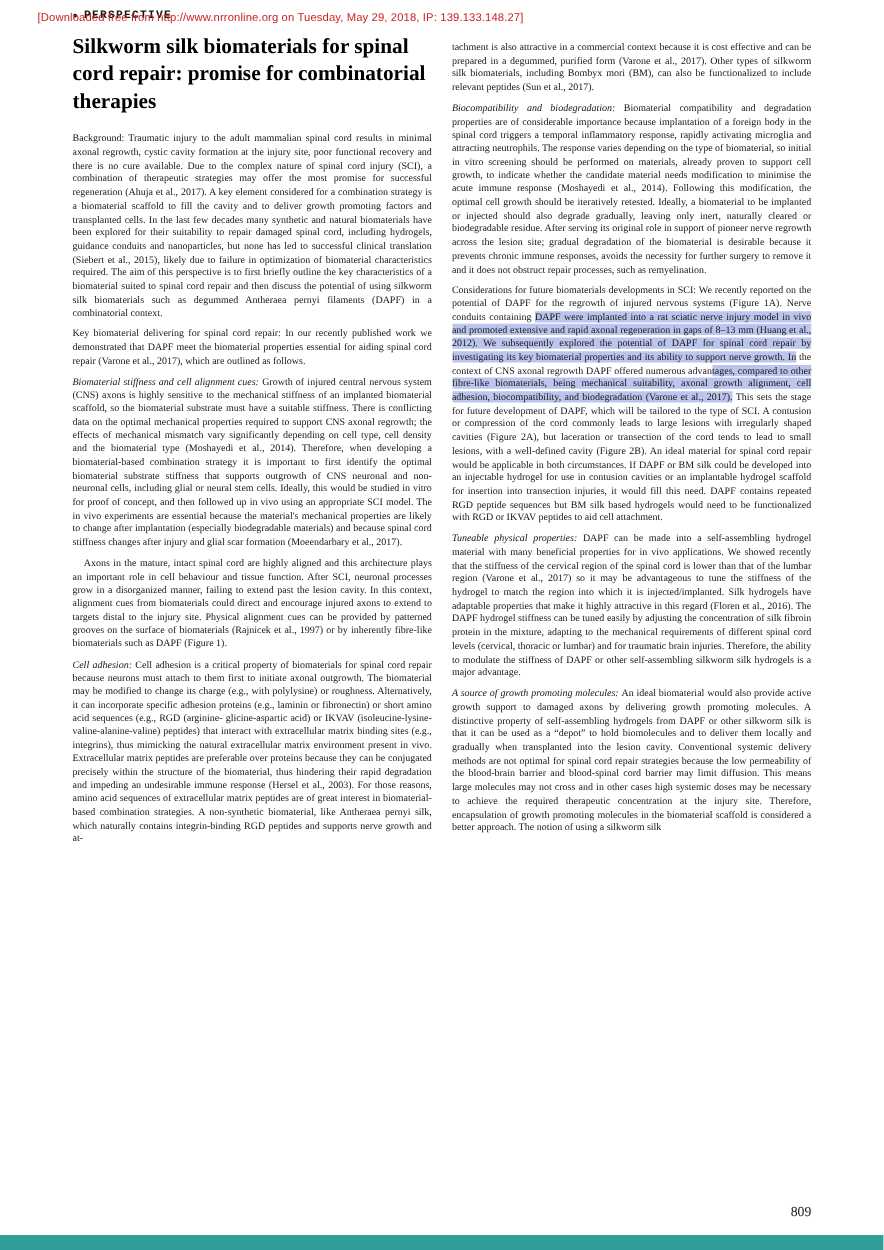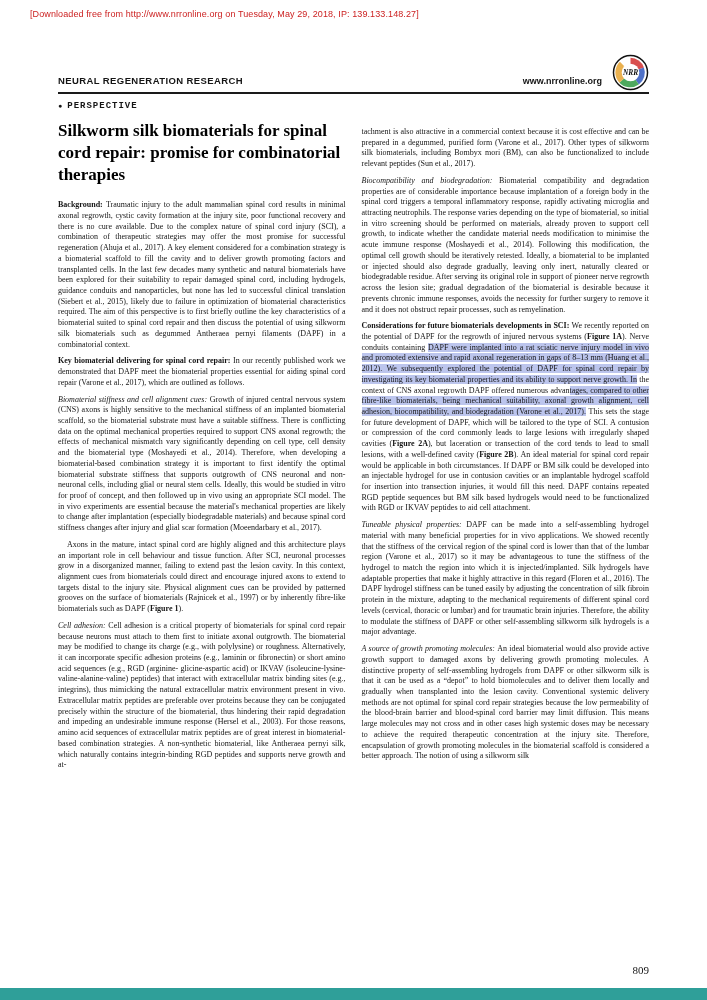--- a/index.html
+++ b/index.html
@@ -15,49 +15,34 @@
   .section-label-row { margin-top:7px; display:flex; align-items:center; gap:5px; }
   .bullet { font-size:7px; line-height:1; }
   .section-label { font-family:Liberation Mono, monospace; font-weight:bold; font-size:9px; letter-spacing:1px; }
   .columns { display:flex; gap:16px; margin-top:9px; }
   .col { flex:1; min-width:0; }
   .col.right { padding-top:7px; }
   .title { font-family:"Liberation Serif", serif; font-weight:bold; font-size:17px; line-height:1.3; margin-bottom:14px; color:#000; }
   .para { font-size:8px; line-height:1.34; text-align:justify; margin-bottom:6px; }
   .para.indent { text-indent:9px; }
   .seg-normal { }
-  .seg-bold { font-weight:bold; }
+  .seg-bold { font-weight:normal; }
   .seg-italic { }
   .seg-bolditalic { font-weight:normal; font-style:italic; }
   .seg-highlight { }
   .page-number { position:absolute; right:58px; bottom:24px; font-weight:normal; font-size:11px; }
   .bottom-bar { position:absolute; left:0; right:0; bottom:0; height:12px; }
 </style>
 </head>
 <body>
 
 <div class="page">
 
   <div class="banner" style="color: rgb(204, 34, 34);">[Downloaded free from http://www.nrronline.org on Tuesday, May 29, 2018, IP: 139.133.148.27]</div>
 
-  <div class="header">
-    <div class="journal">NEURAL REGENERATION RESEARCH</div>
-    <div class="header-right">
-      <div class="website">www.nrronline.org</div>
-      <svg class="logo" viewBox="0 0 40 40" width="37" height="37" aria-hidden="true">
-        <circle cx="20" cy="20" r="18.4" fill="#ffffff" stroke="#111111" stroke-width="1.6"></circle>
-        <path d="M20 4 A16 16 0 0 1 34.5 14.5 L20 20 Z" fill="#d43c3c" opacity="0.9"></path>
-        <path d="M34.5 14.5 A16 16 0 0 1 29 33 L20 20 Z" fill="#3c62c2" opacity="0.9"></path>
-        <path d="M29 33 A16 16 0 0 1 8 31 L20 20 Z" fill="#3ba04d" opacity="0.9"></path>
-        <path d="M8 31 A16 16 0 0 1 8.5 8.5 L20 20 Z" fill="#e8a93c" opacity="0.9"></path>
-        <circle cx="20" cy="20" r="9.5" fill="#ffffff"></circle>
-        <text x="20" y="23" text-anchor="middle" font-size="8" font-weight="bold" font-style="italic" font-family="Liberation Serif, serif" fill="#111">NRR</text>
-      </svg>
-    </div>
-  </div>
 
   <div class="section-label-row">
     <span class="bullet">●</span>
     <span class="section-label">PERSPECTIVE</span>
   </div>
 
   <div class="columns">
     <div class="col left">
       <h1 class="title">Silkworm silk biomaterials for spinal cord repair: promise for combinatorial therapies</h1>
       <div class="paras">

